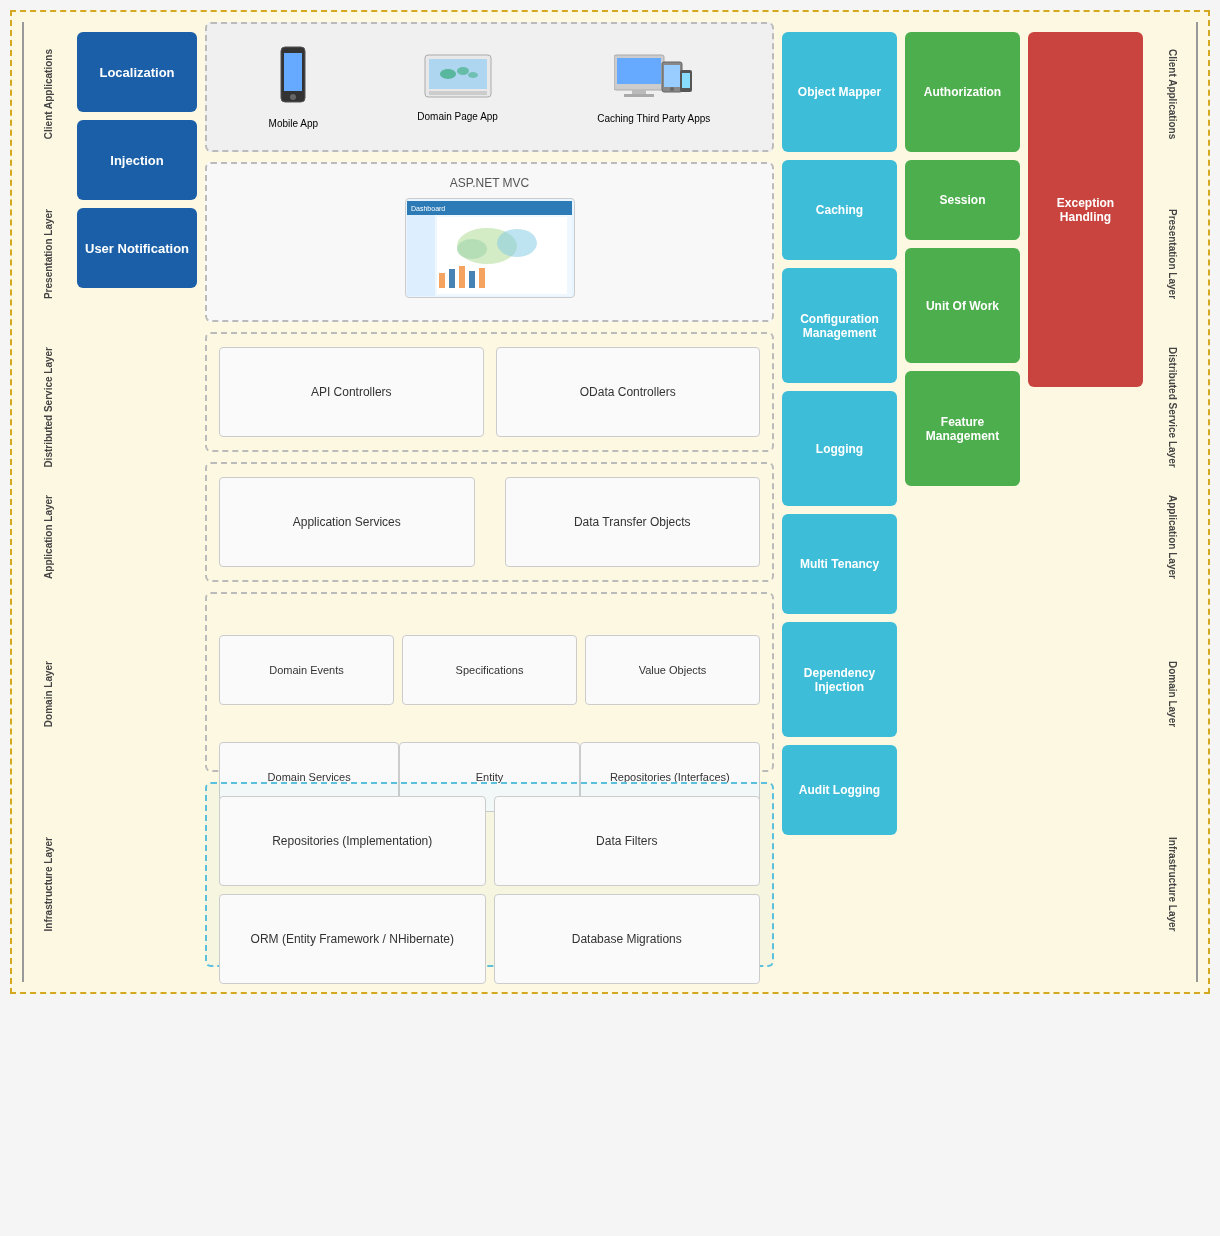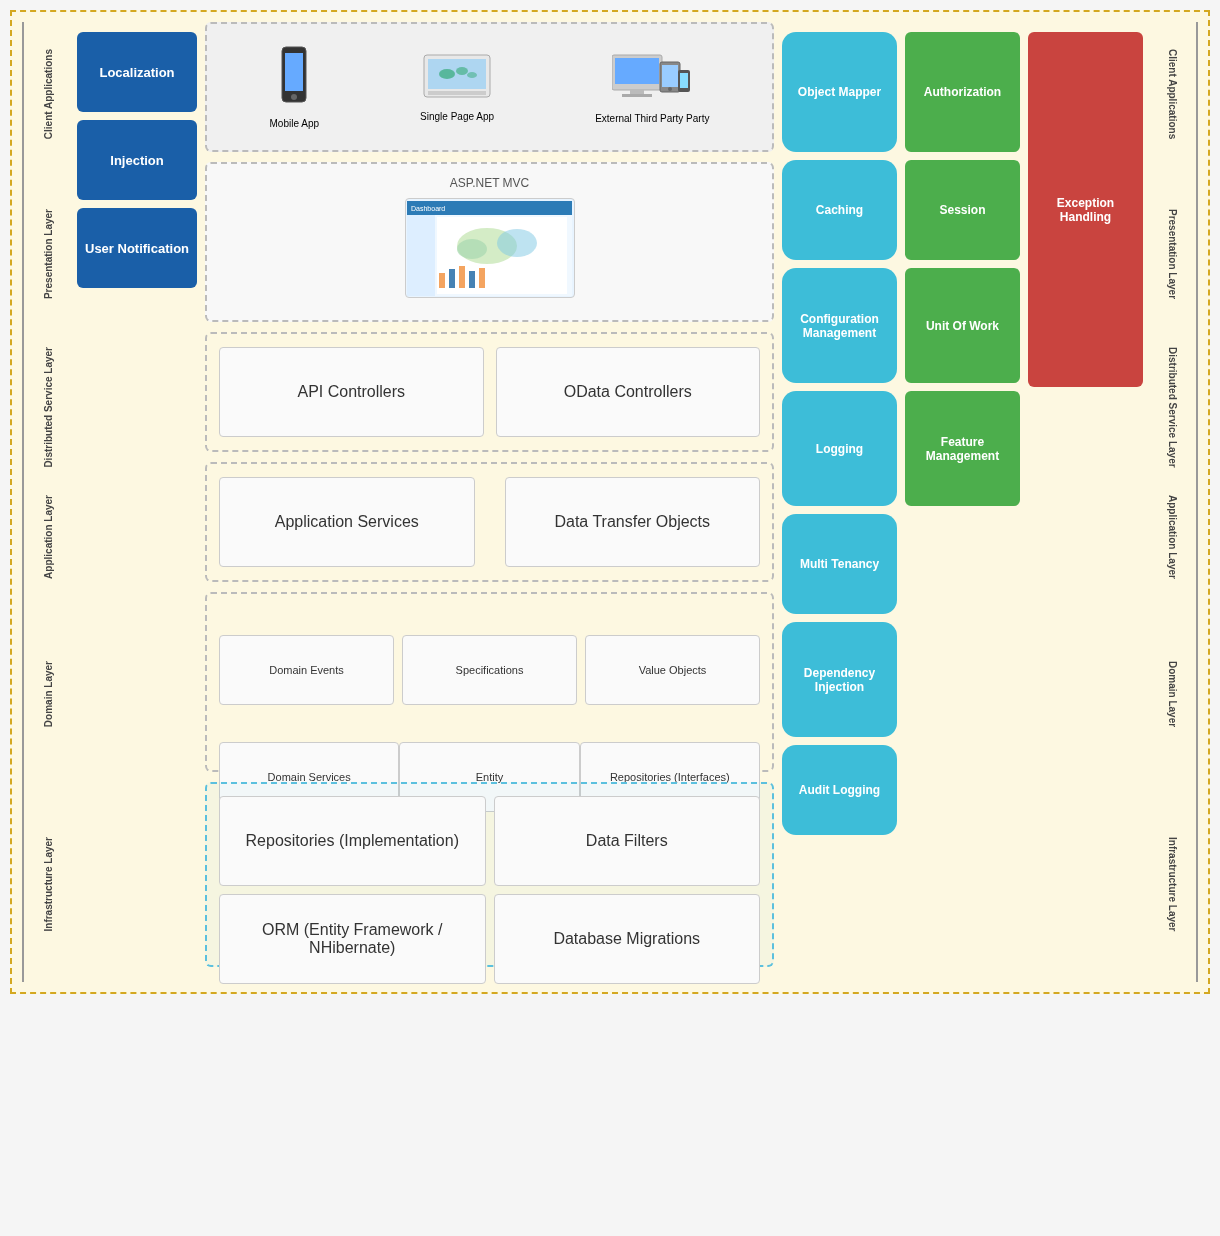--- a/index.html
+++ b/index.html
@@ -34,21 +34,21 @@
       text-align: center;
     }
 
     .inner-box {
       flex: 1;
       border: 1px solid #ccc;
       border-radius: 4px;
       background: #fafafa;
       padding: 20px 10px;
       text-align: center;
-      font-size: 16px;
+      font-size: 12px;
       color: #333;
       min-height: 90px;
       display: flex;
       align-items: center;
       justify-content: center;
     }
 
     .inner-box-third {
       flex: 1;
       border: 1px solid #ccc;
@@ -61,21 +61,21 @@
       min-height: 70px;
       display: flex;
       align-items: center;
       justify-content: center;
       margin-top: 29px;
     }
 
     .cyan-card {
       background: #4dc8e8;
       color: white;
-      border-radius: 14px;
+      border-radius: 6px;
       padding: 10px 8px;
       text-align: center;
       font-weight: bold;
       font-size: 12px;
       display: flex;
       align-items: center;
       justify-content: center;
     }
 
     .green-card {
@@ -228,38 +228,38 @@
         <div class="app-item">
           <svg width="70" height="50">
             <rect x="2" y="2" width="66" height="42" rx="3" fill="#e8e8e8" stroke="#aaa"></rect>
             <rect x="6" y="6" width="58" height="30" fill="#aed6f1"></rect>
             <rect x="6" y="38" width="58" height="4" fill="#ccc"></rect>
 
             <ellipse cx="25" cy="21" rx="8" ry="5" fill="#3a7" opacity="0.7"></ellipse>
             <ellipse cx="40" cy="18" rx="6" ry="4" fill="#3a7" opacity="0.6"></ellipse>
             <ellipse cx="50" cy="22" rx="5" ry="3" fill="#3a7" opacity="0.5"></ellipse>
           </svg>
-          <span style="font-size:10px;">Single Page App</span>
+          <span style="font-size:10px;">Domain Page App</span>
         </div>
         <div class="app-item">
           <svg width="80" height="55">
 
             <rect x="0" y="5" width="50" height="35" rx="2" fill="#ccc" stroke="#aaa"></rect>
             <rect x="3" y="8" width="44" height="26" fill="#6af"></rect>
             <rect x="18" y="40" width="14" height="5" fill="#bbb"></rect>
             <rect x="10" y="44" width="30" height="3" fill="#aaa"></rect>
 
             <rect x="48" y="12" width="20" height="30" rx="2" fill="#888" stroke="#666"></rect>
             <rect x="50" y="15" width="16" height="22" fill="#9cf"></rect>
             <circle cx="58" cy="39" r="2" fill="#666"></circle>
 
             <rect x="66" y="20" width="12" height="22" rx="2" fill="#555"></rect>
             <rect x="68" y="23" width="8" height="15" fill="#8df"></rect>
           </svg>
-          <span style="font-size:10px; text-align:center;">External Third Party Party</span>
+          <span style="font-size:10px; text-align:center;">Caching Third Party Apps</span>
         </div>
       </div>
 
       <div style="border:2px dashed #bbb; border-radius:6px; padding:12px; background:#f8f8f8; height:160px; display:flex; flex-direction:column; align-items:center; gap:8px;">
         <span style="font-size:12px; color:#555;">ASP.NET MVC</span>
         <div style="width:170px; height:100px; background:#e8f4ff; border:1px solid #ccc; border-radius:4px; overflow:hidden; display:flex; align-items:center; justify-content:center;">
           <svg width="165" height="95">
             <rect width="165" height="95" fill="#f0f8ff"></rect>
 
             <rect width="165" height="14" fill="#2c7bb6"></rect>
@@ -367,21 +367,21 @@
       </div>
       <div class="cyan-card" style="height:90px; background:#3dbdd8;">
         <span>Audit Logging</span>
       </div>
     </div>
 
     <div style="width:115px; flex-shrink:0; display:flex; flex-direction:column; gap:8px; padding-top:10px;">
       <div class="green-card" style="height:120px; background:#4cae4c;">
         <span>Authorization</span>
       </div>
-      <div class="green-card" style="height:100px; background:#4cae4c;justify-content:center;">
+      <div class="green-card" style="height:80px; background:#4cae4c;justify-content:center;">
         <span>Session</span>
       </div>
       <div class="green-card" style="height:115px; background:#4cae4c;">
         <span>Unit Of Work</span>
       </div>
       <div class="green-card" style="height:115px; background:#4cae4c;">
         <span>Feature Management</span>
       </div>
     </div>
 

